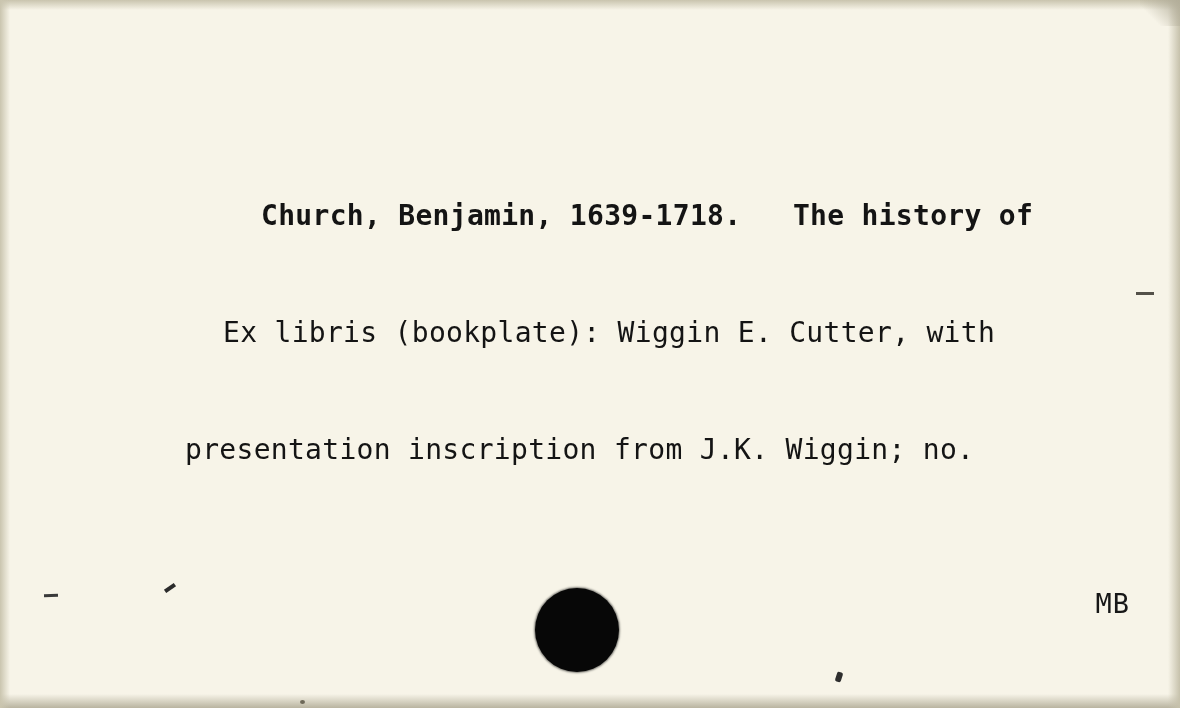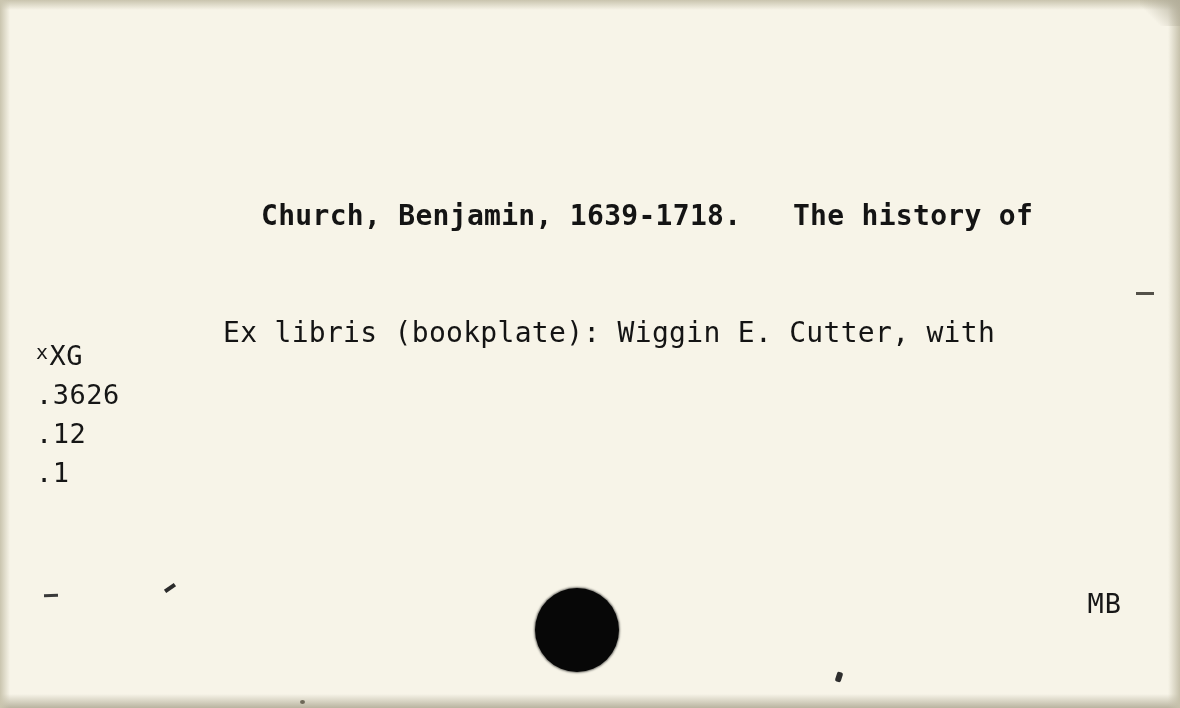--- a/index.html
+++ b/index.html
@@ -87,21 +87,21 @@
   }
   .entry .ln {
     white-space: pre;
   }
   .indent1 { padding-left: 38px; }
   .indent2 { padding-left: 76px; font-weight: bold; }
 
   
   .mb {
     position: absolute;
-    right: 58px;
+    right: 50px;
     top: 588px;
     font-size: 27px;
     color: #171717;
     letter-spacing: 1px;
   }
 
   
   .hole {
     position: absolute;
     left: 535px;
@@ -163,30 +163,25 @@
 <body>
 
 <div class="card">
 
   <div class="edge-top"></div>
   <div class="edge-bottom"></div>
   <div class="edge-left"></div>
   <div class="edge-right"></div>
   <div class="corner-tr"></div>
 
-  <div class="callnum">
-    <div class="line"><span class="star">x</span><span>XG</span></div>
-    <div class="line">.3626</div>
-    <div class="line">.12</div>
-    <div class="line">.1</div>
-  </div>
 
   <div class="entry">
     <div class="ln indent2">Church, Benjamin, 1639-1718.   The history of</div>
     <div class="ln indent1">Ex libris (bookplate): Wiggin E. Cutter, with</div>
+    <div class="ln">presentation inscription from J.K. Wiggin; no.</div>
     
     
     
     
     
     
     
   </div>
 
   <div class="mb">MB</div>

